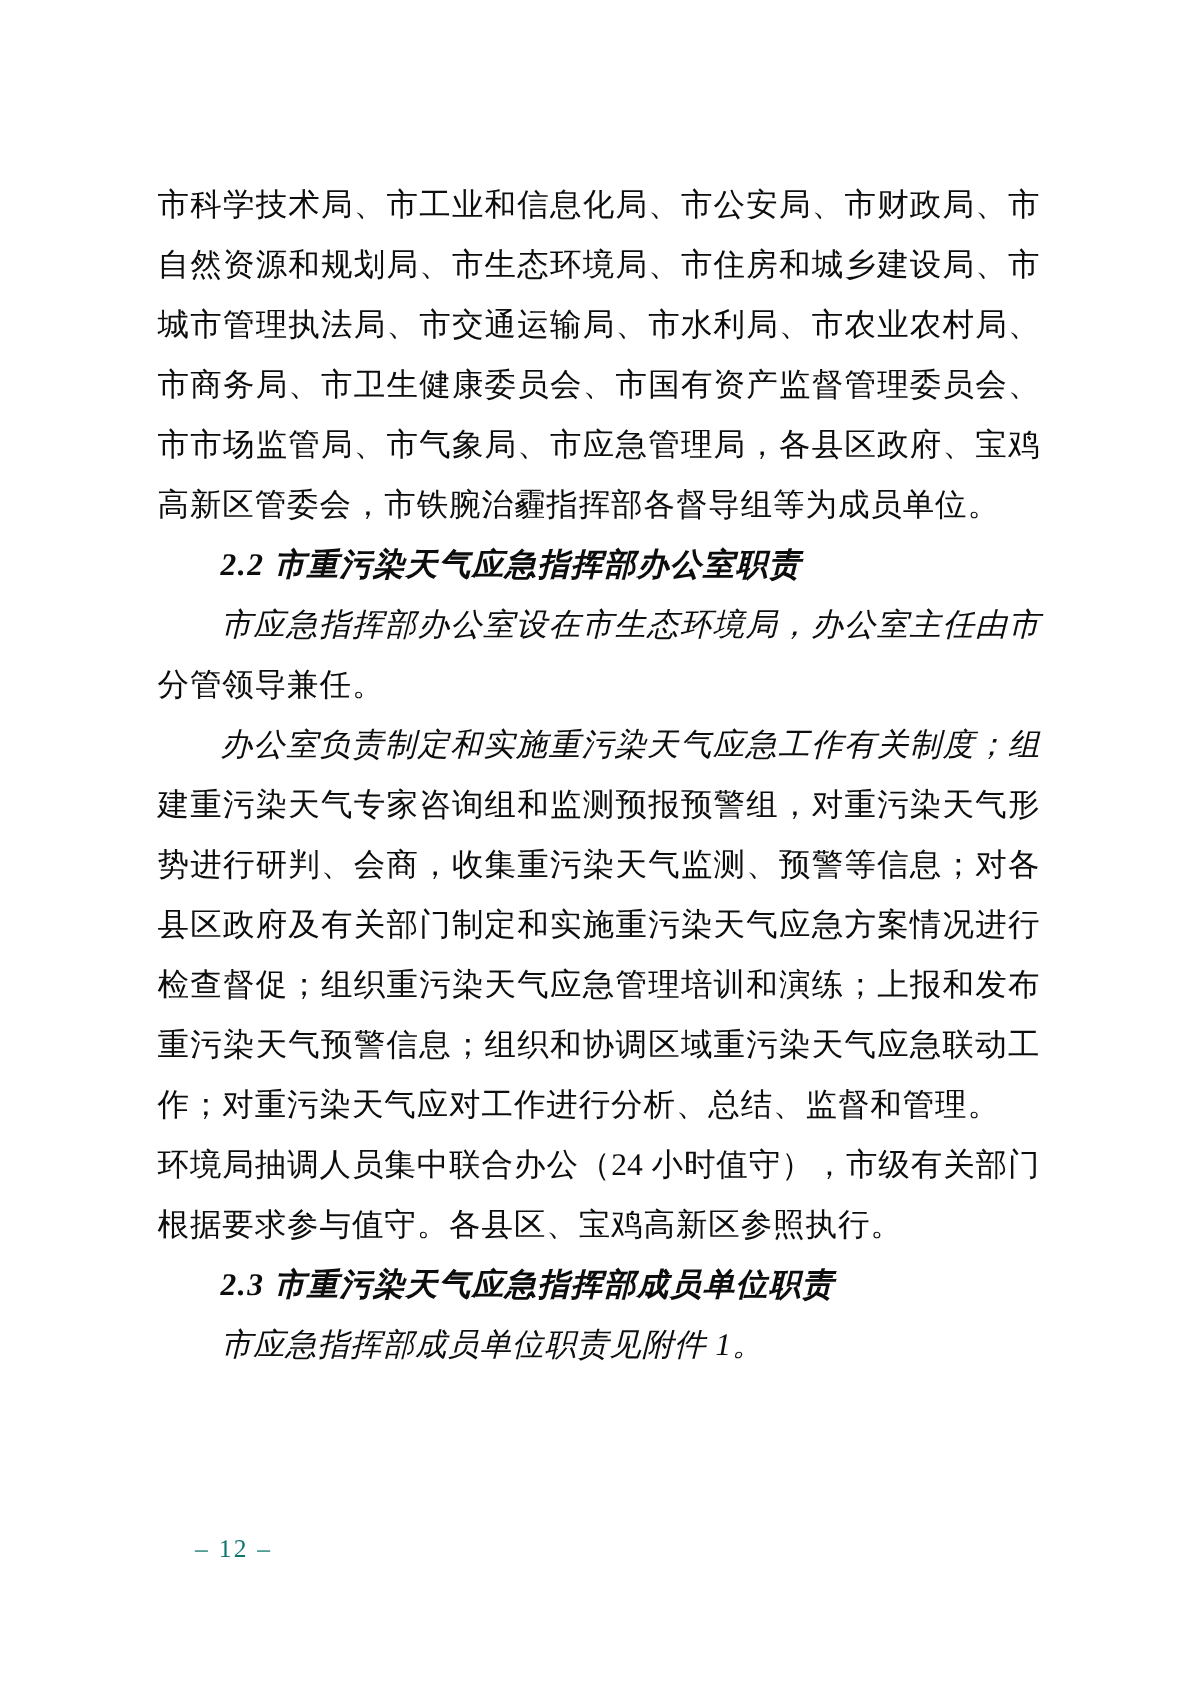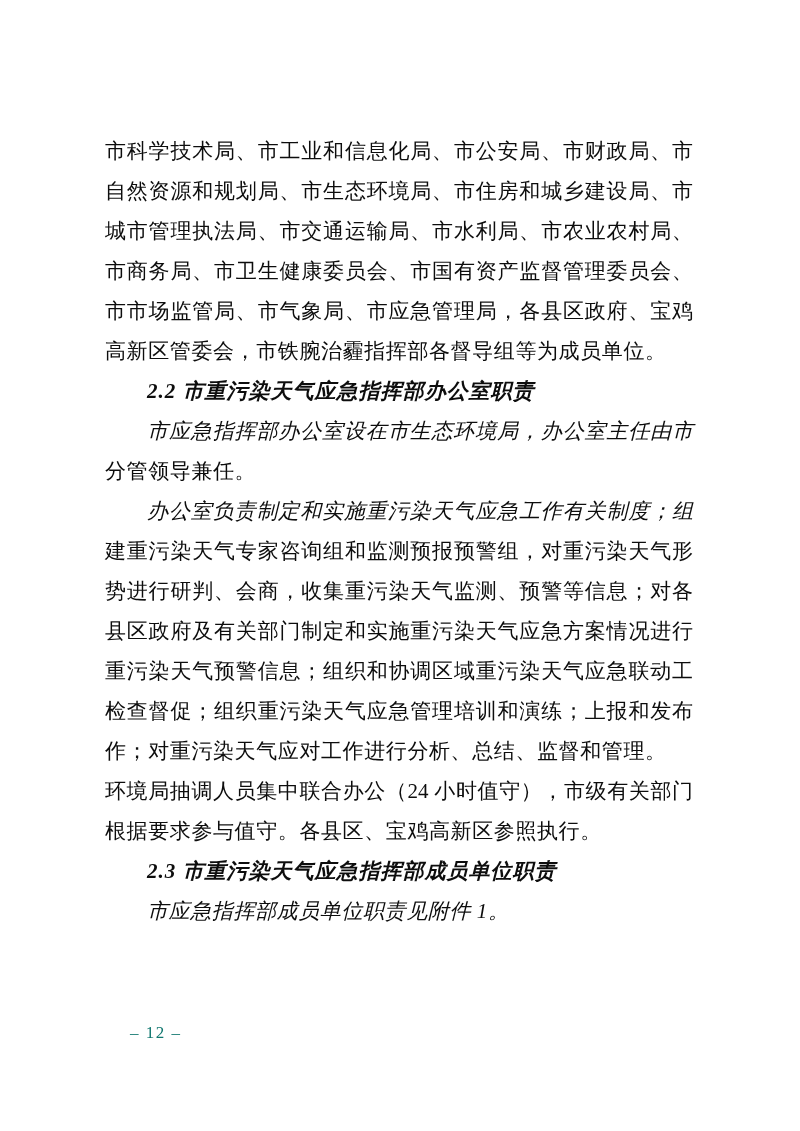--- a/index.html
+++ b/index.html
@@ -14,21 +14,20 @@
     background: #ffffff;
     overflow: hidden;
     font-family: "Liberation Serif", "DejaVu Serif", serif;
     color: #000000;
   }
   .content {
     position: absolute;
     left: 105px;
     top: 116px;
     width: 588px;
-    margin-top: 15px;
   }
   .ln {
     height: 40px;
     line-height: 40px;
     font-size: 21px;
     white-space: normal;
     color: #0d0d0d;
   }
   
   .j {
@@ -74,22 +73,22 @@
 
     <div class="ln hd ind">2.2 市重污染天气应急指挥部办公室职责</div>
 
     <div class="ln j ind">市应急指挥部办公室设在市生态环境局，办公室主任由市</div>
     <div class="ln lastline">分管领导兼任。</div>
 
     <div class="ln j ind">办公室负责制定和实施重污染天气应急工作有关制度；组</div>
     <div class="ln j">建重污染天气专家咨询组和监测预报预警组，对重污染天气形</div>
     <div class="ln j">势进行研判、会商，收集重污染天气监测、预警等信息；对各</div>
     <div class="ln j">县区政府及有关部门制定和实施重污染天气应急方案情况进行</div>
+    <div class="ln j">检查督促；组织重污染天气应急管理培训和演练；上报和发布</div>
     <div class="ln j">重污染天气预警信息；组织和协调区域重污染天气应急联动工</div>
-    <div class="ln j">检查督促；组织重污染天气应急管理培训和演练；上报和发布</div>
     <div class="ln lastline">作；对重污染天气应对工作进行分析、总结、监督和管理。</div>
 
     <div class="ln j">环境局抽调人员集中联合办公（24 小时值守），市级有关部门</div>
     <div class="ln lastline">根据要求参与值守。各县区、宝鸡高新区参照执行。</div>
 
     <div class="ln hd ind">2.3 市重污染天气应急指挥部成员单位职责</div>
 
     <div class="ln ind lastline">市应急指挥部成员单位职责见附件 1。</div>
 
   </div>

